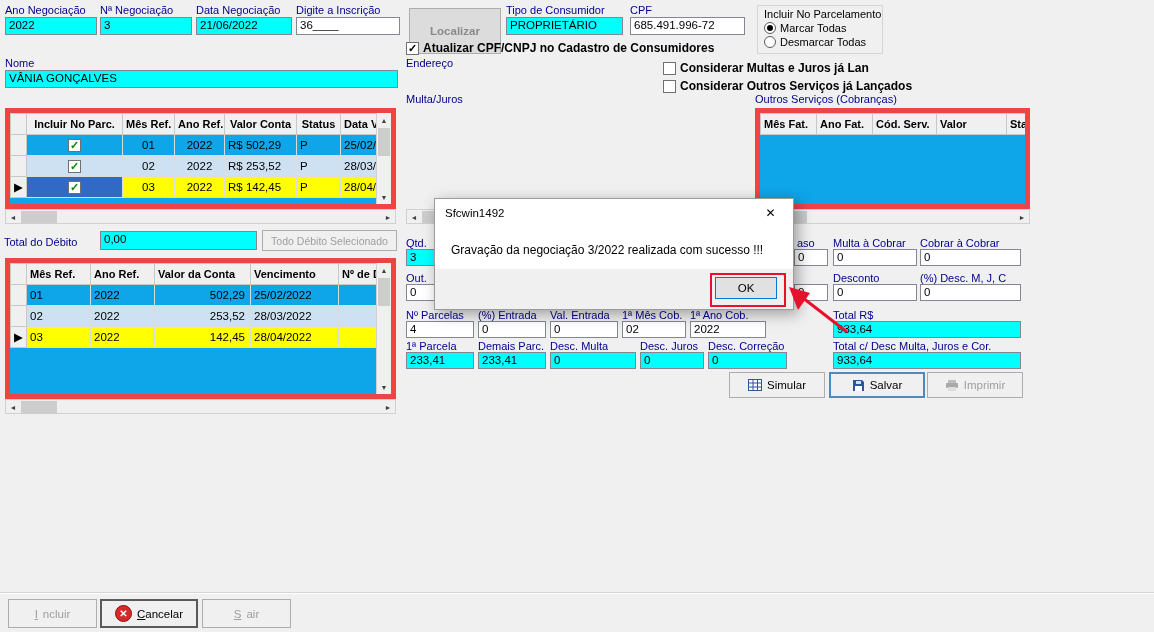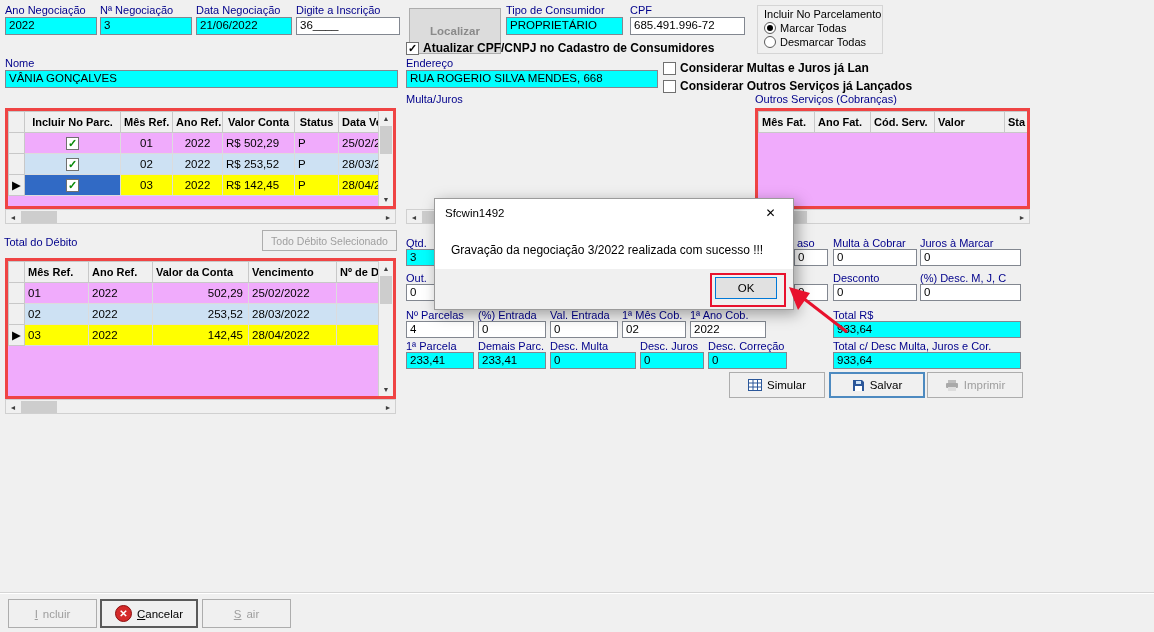--- a/index.html
+++ b/index.html
@@ -21,21 +21,21 @@
   .cbox { width:13px; height:13px; border:1px solid #707070; background:#fff; font-size:11px; line-height:11px; text-align:center; color:#000; font-weight:bold; flex:0 0 auto; }
   .chk-lbl { font-weight:bold; font-size:12px; color:#000; white-space:nowrap; }
 
   .groupbox { position:absolute; border:1px solid #d5d5d5; padding:2px 6px; }
   .gb-title { font-size:11px; color:#000; margin-bottom:1px; white-space:nowrap; }
   .radio { display:flex; align-items:center; gap:4px; margin:2px 0; }
   .rb { width:12px; height:12px; border:1px solid #5a5a5a; border-radius:50%; background:#fff; position:relative; flex:0 0 auto; }
   .rb.selected::after { content:""; position:absolute; inset:2px; background:#000; border-radius:50%; }
   .rb-lbl { font-size:11px; color:#000; white-space:nowrap; }
 
-  .grid { position:absolute; background:#f0abfc; border:3px solid #ef4444; overflow:hidden; }
+  .grid { position:absolute; background:#0ea5e9; border:5px solid #ef4444; overflow:hidden; }
   .grid table { border-collapse:collapse; table-layout:fixed; }
   .grid th, .grid td { border:1px solid #dcdcdc; font-size:11.5px; height:21px; padding:0 3px; overflow:hidden; white-space:nowrap; color:#000; }
   .grid th { background:#f0f0f0; font-weight:bold; font-size:11px; text-align:center; border-color:#c8c8c8; }
   .grid th.left, .grid td.left { text-align:left; }
   .grid td.right { text-align:right; padding-right:5px; }
   .grid td.center { text-align:center; }
   .ind { background:#f0f0f0 !important; border-color:#c8c8c8 !important; text-align:center; font-size:8px; padding:0 !important; }
   .row-alt td { background:#cde1f3; }
   .row-sel td { background:#ffff00; }
   .cbcell { text-align:center; }
@@ -102,21 +102,20 @@
 
   <div class="chk" style="left:406px;top:41px">
     <span class="cbox">✓</span>
     <span class="chk-lbl">Atualizar CPF/CNPJ no Cadastro de Consumidores</span>
   </div>
 
   <div class="lbl" style="left:5px;top:57px">Nome</div>
   <div class="field cyan" style="left:5px;top:70px;width:393px">VÂNIA GONÇALVES</div>
 
   <div class="lbl" style="left:406px;top:57px">Endereço</div>
-  <div class="field cyan" style="left:406px;top:70px;width:252px">RUA ROGERIO SILVA MENDES, 668</div>
 
   <div class="chk" style="left:663px;top:61px">
     <span class="cbox"></span>
     <span class="chk-lbl">Considerar Multas e Juros já Lan</span>
   </div>
   <div class="chk" style="left:663px;top:79px">
     <span class="cbox"></span>
     <span class="chk-lbl">Considerar Outros Serviços já Lançados</span>
   </div>
 
@@ -211,20 +210,21 @@
     </tbody>
       </table>
   </div>
   <div class="hscroll" style="left:755px;top:209px;width:275px">
     <span class="sarr sleft">◄</span>
     <span class="hthumb"></span>
     <span class="sarr sright">►</span>
   </div>
 
   <div class="lbl" style="left:4px;top:236px">Total do Débito</div>
+  <div class="field cyan" style="left:100px;top:231px;width:157px;height:19px">0,00</div>
   <button class="win-btn disabled" style="left:262px;top:230px;width:135px;height:21px;font-size:10.5px">Todo Débito Selecionado</button>
 
   <div class="grid" style="left:5px;top:258px;width:391px;height:141px">
     <table style="width:375px">
       <colgroup>
           <col style="width:16px">
           <col style="width:64px">
           <col style="width:64px">
           <col style="width:96px">
           <col style="width:88px">
@@ -279,21 +279,21 @@
 
   <div class="lbl" style="left:406px;top:237px">Qtd.</div>
   <div class="field cyan" style="left:406px;top:249px;width:62px;height:17px">3</div>
 
   <div class="lbl" style="left:797px;top:237px">aso</div>
   <div class="field" style="left:794px;top:249px;width:34px;height:17px">0</div>
 
   <div class="lbl" style="left:833px;top:237px">Multa à Cobrar</div>
   <div class="field" style="left:833px;top:249px;width:84px;height:17px">0</div>
 
-  <div class="lbl" style="left:920px;top:237px">Juros à Marcar</div>
+  <div class="lbl" style="left:920px;top:237px">Cobrar à Cobrar</div>
   <div class="field" style="left:920px;top:249px;width:101px;height:17px">0</div>
 
   <div class="lbl" style="left:406px;top:272px">Out.</div>
   <div class="field" style="left:406px;top:284px;width:62px;height:17px">0</div>
 
   <div class="field" style="left:794px;top:284px;width:34px;height:17px">0</div>
 
   <div class="lbl" style="left:833px;top:272px">Desconto</div>
   <div class="field" style="left:833px;top:284px;width:84px;height:17px">0</div>
 

